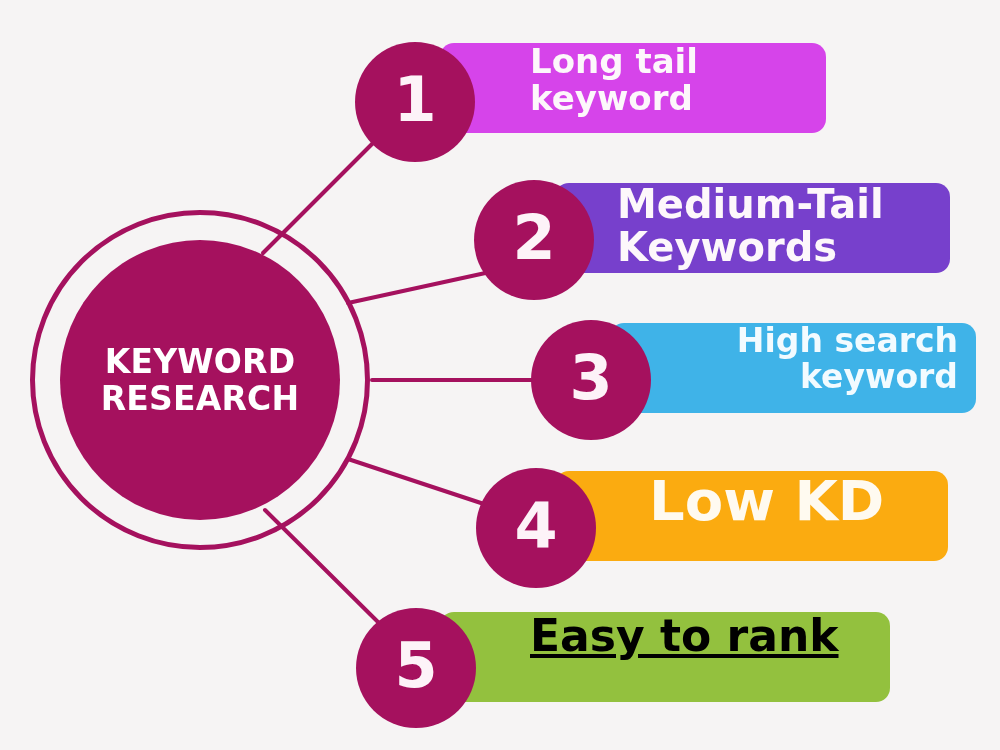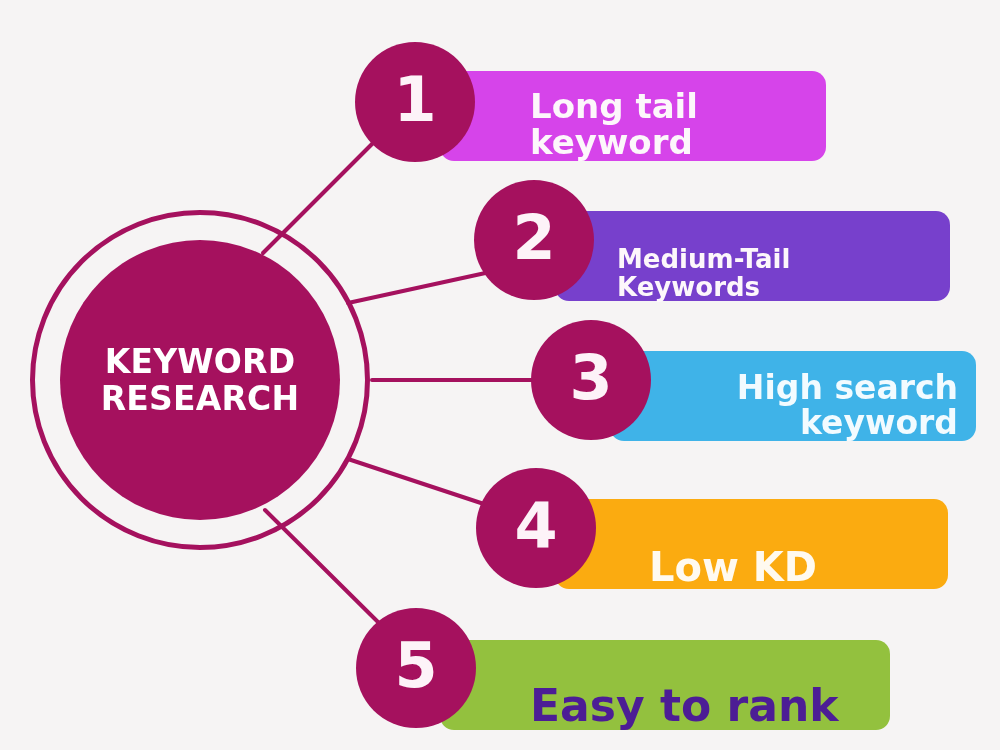--- a/index.html
+++ b/index.html
@@ -76,23 +76,22 @@
   
   .row {
     position: absolute;
     z-index: 2;
   }
   .row-bar {
     position: absolute;
     height: 90px;
     border-radius: 14px;
     display: flex;
-    align-items: flex-end;
+    align-items: flex-start;
     box-sizing: border-box;
-    margin-top: 28px;
   }
   .row-bar-text {
     color: #fdf7fb;
     font-weight: 700;
     line-height: 1.08;
     white-space: pre-line;
     display: block;
   }
   .row-num-circle {
     position: absolute;
@@ -114,29 +113,29 @@
     top: -2px;
   }
 
   
   #row-1 .row-num-circle { left: 355px; top: 42px; }
   #row-1 .row-bar { left: 440px; top: 43px; width: 386px; }
   #row-1 .row-bar-text { font-size: 34px; padding-left: 90px; }
 
   #row-2 .row-num-circle { left: 474px; top: 180px; }
   #row-2 .row-bar { left: 555px; top: 183px; width: 395px; }
-  #row-2 .row-bar-text { font-size: 26px; padding-left: 62px; }
+  #row-2 .row-bar-text { font-size: 40px; padding-left: 62px; }
 
   #row-3 .row-num-circle { left: 531px; top: 320px; }
   #row-3 .row-bar { left: 610px; top: 323px; width: 366px; }
   #row-3 .row-bar-text { font-size: 33px; padding-left: 66px; text-align: right; width: 282px; }
 
   #row-4 .row-num-circle { left: 476px; top: 468px; }
   #row-4 .row-bar { left: 555px; top: 471px; width: 393px; }
-  #row-4 .row-bar-text { font-size: 40px; padding-left: 94px; }
+  #row-4 .row-bar-text { font-size: 56px; padding-left: 94px; }
 
   #row-5 .row-num-circle { left: 356px; top: 608px; }
   #row-5 .row-bar { left: 440px; top: 612px; width: 450px; }
   #row-5 .row-bar-text { font-size: 44px; padding-left: 90px; }
 </style>
 </head>
 <body>
 
 <div id="infographic">
 
@@ -190,20 +189,20 @@
     <div class="row-bar" style="background:#fbab10;">
       <span class="row-bar-text" style="color:#fffaf0;">Low KD</span>
     </div>
     <div class="row-num-circle">
       <span class="row-num-text">4</span>
     </div>
   </div>
 
   <div class="row" id="row-5">
     <div class="row-bar" style="background:#93c13e;">
-      <span class="row-bar-text" style="color:#4c1d95;">Easy to rank</span>
+      <span class="row-bar-text" style="color:#000000;text-decoration:underline;">Easy to rank</span>
     </div>
     <div class="row-num-circle">
       <span class="row-num-text">5</span>
     </div>
   </div>
 
 </div>
 
 </body></html>

